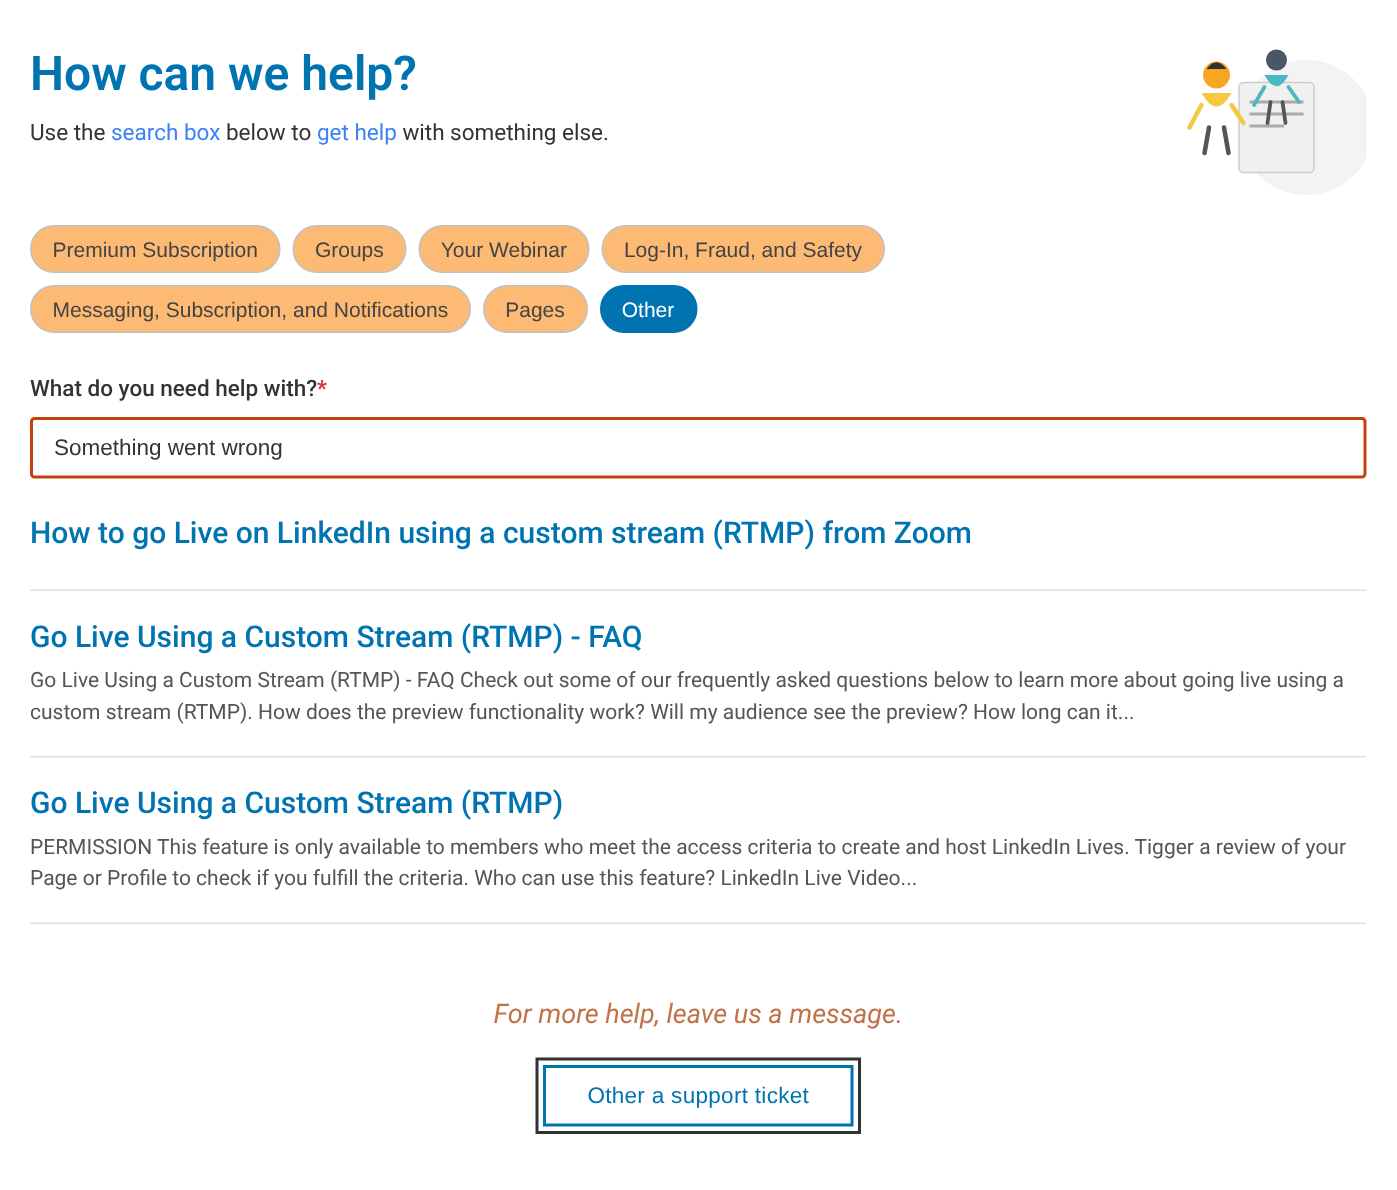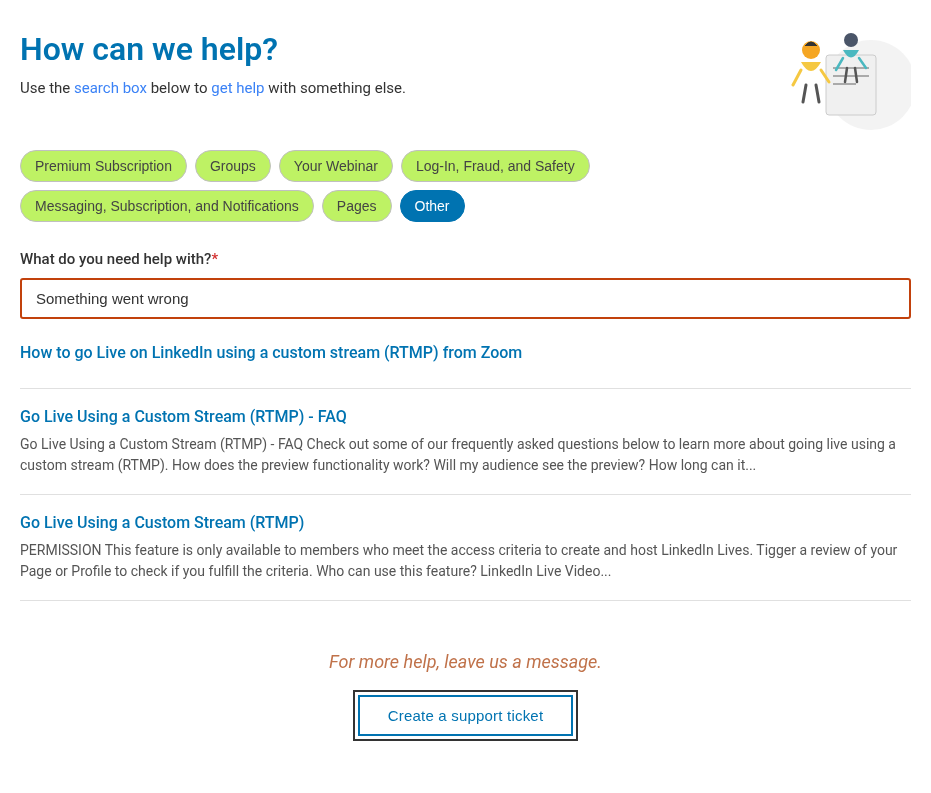--- a/index.html
+++ b/index.html
@@ -65,21 +65,21 @@
     }
 
     .tag-pill {
       display: inline-flex;
       align-items: center;
       padding: 7px 14px;
       border-radius: 20px;
       border: 1px solid #c0c0c0;
       font-size: 14px;
       cursor: pointer;
-      background: #bef264;
+      background: #fdba74;
       color: #444;
       white-space: nowrap;
     }
 
     .tag-pill.active {
       background: #0073b1;
       color: #fff;
       border-color: #0073b1;
     }
 
@@ -114,21 +114,21 @@
       padding: 18px 0;
       border-bottom: 1px solid #e0e0e0;
     }
 
     .result-item:first-child {
       border-top: none;
       padding-top: 0;
     }
 
     .result-title {
-      font-size: 16px;
+      font-size: 20px;
       color: #0073b1;
       text-decoration: none;
       font-weight: 500;
       display: block;
       margin-bottom: 8px;
       cursor: pointer;
     }
 
     .result-desc {
       font-size: 14px;
@@ -251,15 +251,15 @@
   </div>
   <div class="result-item">
     <a class="result-title">Go Live Using a Custom Stream (RTMP)</a>
     <p class="result-desc">PERMISSION This feature is only available to members who meet the access criteria to create and host LinkedIn Lives. Tigger a review of your Page or Profile to check if you fulfill the criteria. Who can use this feature? LinkedIn Live Video...</p>
   </div>
 </div>
 
 <div class="more-help-section">
   <p class="more-help-text">For more help, leave us a message.</p>
   <div class="support-ticket-wrapper">
-    <button class="support-ticket-btn">Create a support ticket</button>
+    <button class="support-ticket-btn">Other a support ticket</button>
   </div>
 </div>
 
 </body></html>

